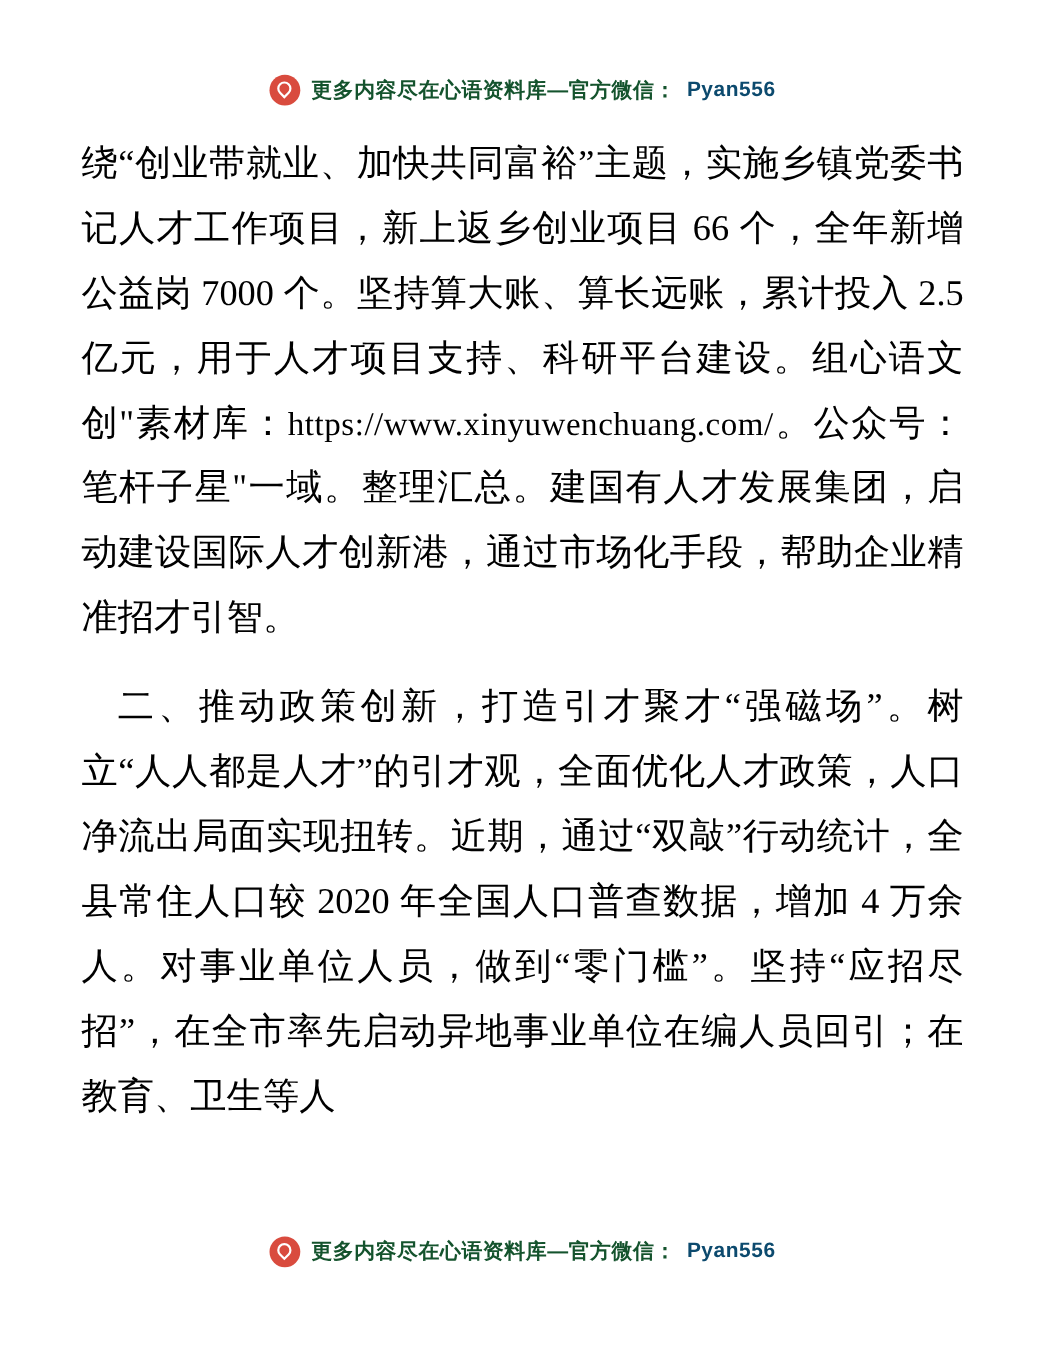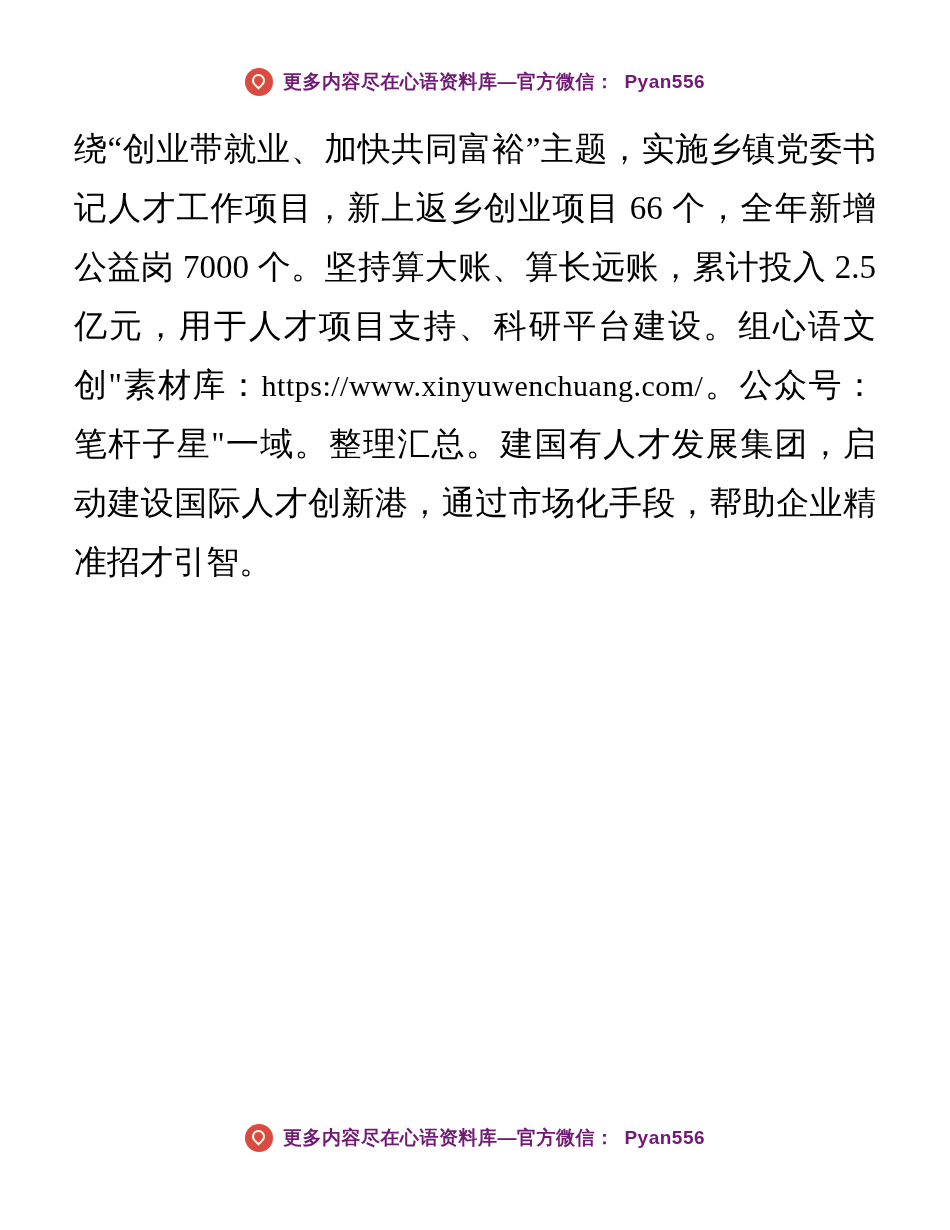--- a/index.html
+++ b/index.html
@@ -61,22 +61,22 @@
     position: absolute;
     left: 7px;
     top: 6px;
     width: 13px;
     height: 13px;
     border: 2px solid #ffffff;
     border-radius: 50% 50% 50% 0;
     transform: rotate(-45deg);
     box-sizing: border-box;
   }
-  .wm-text-main { color: #701a75; }
-  .wm-code      { color: #701a75; }
+  .wm-text-main { color: #14532d; }
+  .wm-code      { color: #0c4a6e; }
 
   
   .doc-body {
     margin-top: 14px;
     flex: 1 1 auto;
   }
   p.para {
     margin: 0 0 0 0;
     font-size: 33px;
     line-height: 59px;
@@ -105,20 +105,21 @@
   <div class="watermark watermark-top">
     <span class="wm-logo"></span>
     <span class="wm-text-main">更多内容尽在心语资料库—官方微信：</span>
     <span class="wm-code">Pyan556</span>
   </div>
 
   <div class="doc-body">
 
     <p class="para"><span>绕“创业带就业、加快共同富裕”主题，实施乡镇党委书记人才工作项目，新上返乡创业项目 66 个，全年新增公益岗 7000 个。坚持算大账、算长远账，累计投入 2.5 亿元，用于人才项目支持、科研平台建设。组心语文创"素材库：</span><span class="mono">https://www.xinyuwenchuang.com/</span><span>。公众号：笔杆子星"一域。整理汇总。建国有人才发展集团，启动建设国际人才创新港，通过市场化手段，帮助企业精准招才引智。</span></p>
 
+    <p class="para indent"><span>二、推动政策创新，打造引才聚才“强磁场”。树立“人人都是人才”的引才观，全面优化人才政策，人口净流出局面实现扭转。近期，通过“双敲”行动统计，全县常住人口较 2020 年全国人口普查数据，增加 4 万余人。对事业单位人员，做到“零门槛”。坚持“应招尽招”，在全市率先启动异地事业单位在编人员回引；在教育、卫生等人</span></p>
 
   </div>
 
   <div class="watermark watermark-bottom">
     <span class="wm-logo"></span>
     <span class="wm-text-main">更多内容尽在心语资料库—官方微信：</span>
     <span class="wm-code">Pyan556</span>
   </div>
 
 </div>

